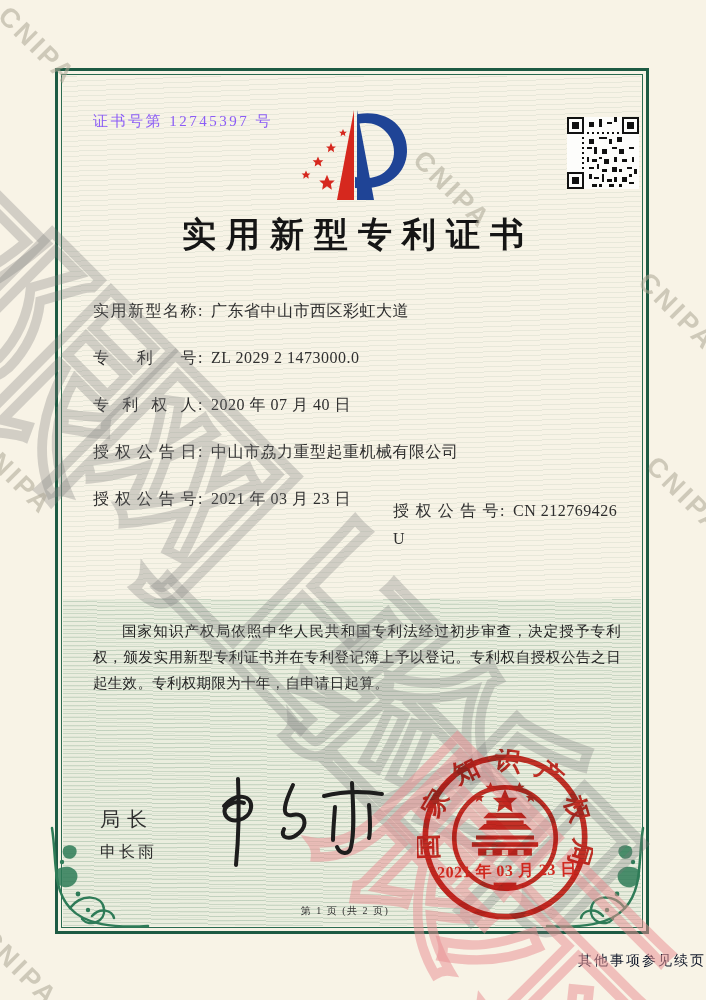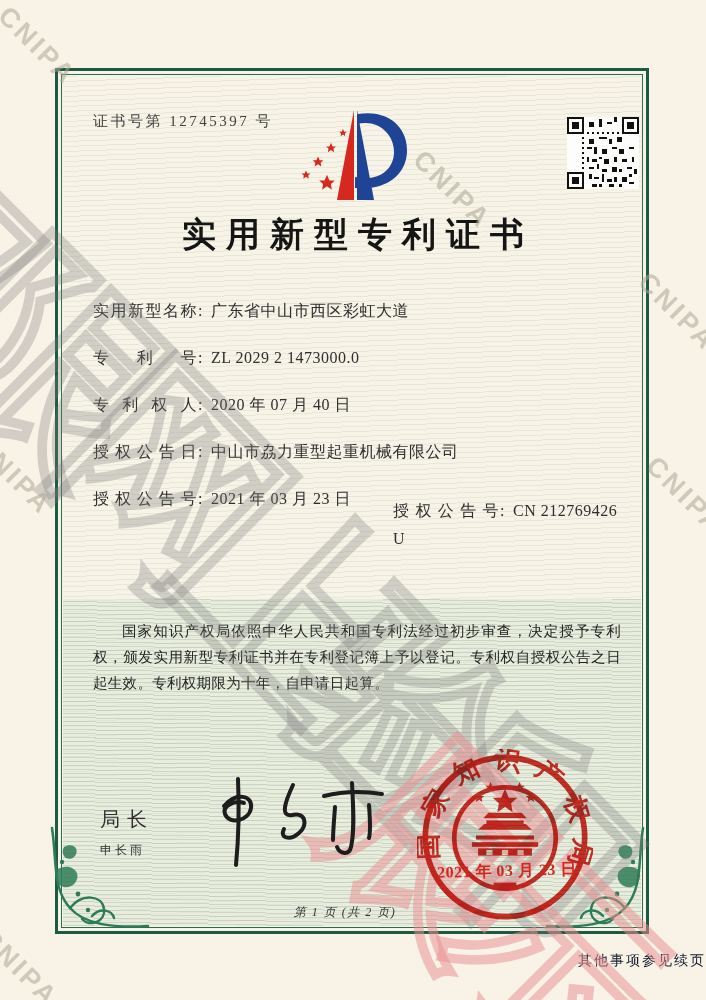--- a/index.html
+++ b/index.html
@@ -25,50 +25,50 @@
           -webkit-text-stroke:3px rgba(122,122,122,.30);}
   .wm-big-main{left:-65px;top:95px;font-size:215px;letter-spacing:-48px;}
   .wm-big-tail{left:440px;top:705px;font-size:205px;letter-spacing:-40px;
                -webkit-text-stroke:3px rgba(232,143,148,.52);}
   @supports not (-webkit-text-stroke:1px #000){
     .wm-big{color:rgba(150,150,150,.16);}
     .wm-big-tail{color:rgba(232,143,148,.25);}
   }
 
   
-  .cert-no{position:absolute;left:93px;top:112px;z-index:2;font-size:15px;letter-spacing:2.5px;color:#404040;}
+  .cert-no{position:absolute;left:93px;top:112px;z-index:2;font-size:15px;letter-spacing:2.5px;color:#8b5cf6;}
   .logo{position:absolute;left:294px;top:104px;z-index:2;}
   .qr{position:absolute;left:567px;top:117px;z-index:2;}
   .title{position:absolute;left:0;right:0;top:212px;z-index:2;text-align:center;
          font-size:34px;font-weight:700;letter-spacing:10px;text-indent:10px;color:#151515;}
 
   
   .fields{position:absolute;left:93px;top:297px;width:528px;z-index:2;font-size:16px;}
   .frow{position:relative;line-height:28px;margin-bottom:19px;letter-spacing:.5px;}
   .flabel{display:inline-block;width:104px;text-align:justify;text-align-last:justify;vertical-align:top;}
   .colon{display:inline-block;margin:0 8px 0 1px;}
   .pair2{position:absolute;left:300px;top:12px;}
   .pair2 .flabel{width:106px;}
 
   
   .paras{position:absolute;left:93px;top:593px;width:528px;z-index:2;
          font-size:14.5px;line-height:26px;color:#222;letter-spacing:.3px;margin-top:25px;}
   .paras p{margin:0;text-indent:2em;text-align:justify;}
 
   
   .signer-role{position:absolute;left:100px;top:806px;z-index:2;font-size:20px;letter-spacing:7px;}
-  .signer-name{position:absolute;left:100px;top:842px;z-index:2;font-size:12px;letter-spacing:3px;}
+  .signer-name{position:absolute;left:100px;top:842px;z-index:2;font-size:16px;letter-spacing:3px;}
   .signature{position:absolute;left:196px;top:772px;z-index:5;}
   .seal{position:absolute;left:417px;top:749px;z-index:5;mix-blend-mode:multiply;opacity:.95;}
   .seal-date{position:absolute;left:416px;top:861px;width:182px;z-index:6;text-align:center;
              color:#d0281f;font-size:16px;font-weight:700;letter-spacing:.5px;transform:rotate(-1.5deg);}
 
   
   .pagination{position:absolute;left:0;right:16px;top:904px;z-index:2;text-align:center;
-              font-size:12px;letter-spacing:1.5px;color:#333;font-style:italic;}
+              font-size:10px;letter-spacing:1.5px;color:#333;}
   .footer-note{position:absolute;left:0;right:0;top:952px;z-index:2;text-align:right;
                font-size:14px;letter-spacing:2px;color:#0f172a;}
 
   .ornament{position:absolute;z-index:3;}
   .orn-left{left:42px;top:822px;}
   .orn-right{left:541px;top:822px;transform:scaleX(-1);}
 </style>
 </head>
 <body>
 

